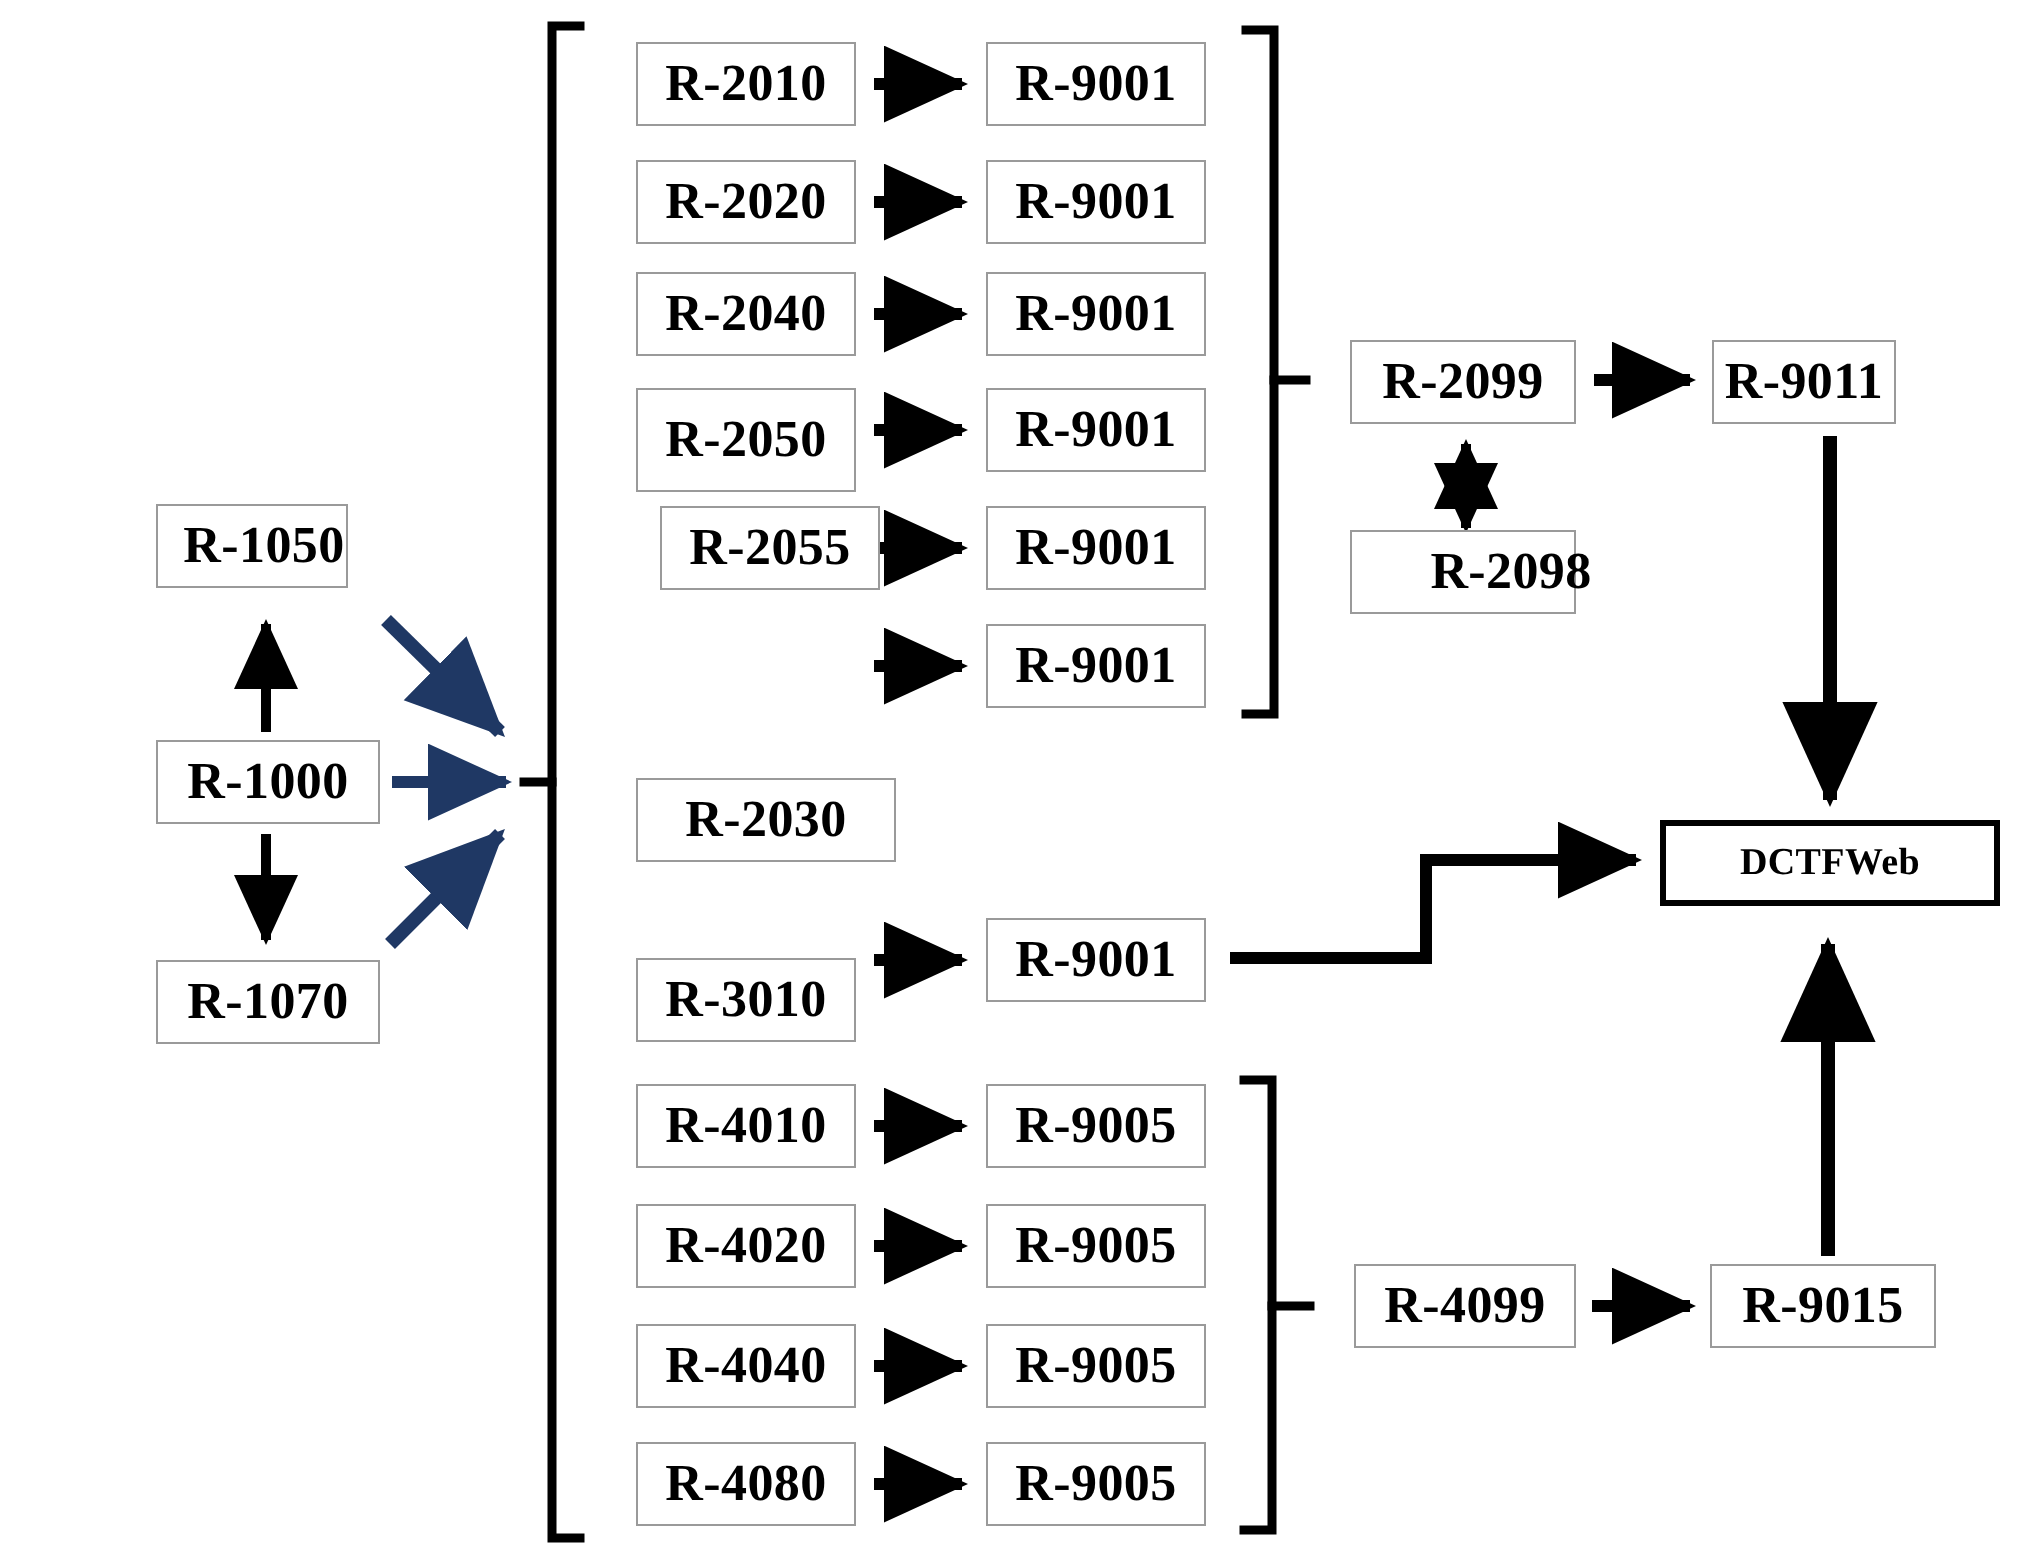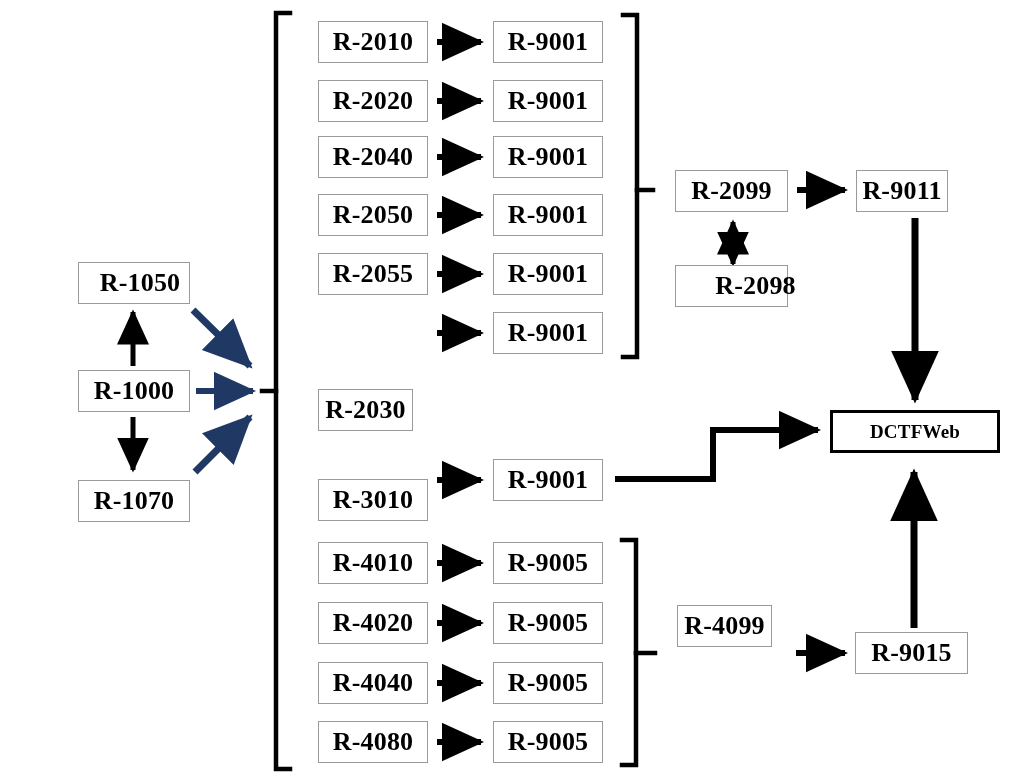--- a/index.html
+++ b/index.html
@@ -107,53 +107,53 @@
 
     <g>
       <line x1="796" y1="653" x2="845" y2="653" stroke="#000000" stroke-width="6" marker-end="url(#ahB)"></line>
     </g>
 
     <g>
       <line x1="914" y1="628" x2="914" y2="472" stroke="#000000" stroke-width="7" marker-end="url(#ahBs)"></line>
     </g>
   </svg>
 
-  <div class="node" style="left:78px;top:262px;width:112px;height:42px;padding-left:12px;">R-1050</div>
+  <div class="node" style="left:78px;top:252px;width:96px;height:42px;padding-left:12px;">R-1050</div>
   <div class="node" style="left:78px;top:370px;width:112px;height:42px;">R-1000</div>
   <div class="node" style="left:78px;top:480px;width:112px;height:42px;">R-1070</div>
 
   <div class="node" style="left:318px;top:21px;width:110px;height:42px;">R-2010</div>
   <div class="node" style="left:318px;top:80px;width:110px;height:42px;">R-2020</div>
   <div class="node" style="left:318px;top:136px;width:110px;height:42px;">R-2040</div>
-  <div class="node" style="left:318px;top:194px;width:110px;height:42px;">R-2050</div>
-  <div class="node" style="left:318px;top:253px;width:110px;height:42px;">R-2055</div>
+  <div class="node" style="left:318px;top:194px;width:110px;height:52px;">R-2050</div>
+  <div class="node" style="left:330px;top:253px;width:110px;height:42px;">R-2055</div>
 
   <div class="node" style="left:493px;top:21px;width:110px;height:42px;">R-9001</div>
   <div class="node" style="left:493px;top:80px;width:110px;height:42px;">R-9001</div>
   <div class="node" style="left:493px;top:136px;width:110px;height:42px;">R-9001</div>
   <div class="node" style="left:493px;top:194px;width:110px;height:42px;">R-9001</div>
   <div class="node" style="left:493px;top:253px;width:110px;height:42px;">R-9001</div>
   <div class="node" style="left:493px;top:312px;width:110px;height:42px;">R-9001</div>
 
-  <div class="node" style="left:318px;top:389px;width:95px;height:42px;">R-2030</div>
+  <div class="node" style="left:318px;top:389px;width:130px;height:42px;">R-2030</div>
   <div class="node" style="left:318px;top:459px;width:110px;height:42px;margin-top:20px;">R-3010</div>
   <div class="node" style="left:493px;top:459px;width:110px;height:42px;">R-9001</div>
 
   <div class="node" style="left:318px;top:542px;width:110px;height:42px;">R-4010</div>
   <div class="node" style="left:318px;top:602px;width:110px;height:42px;">R-4020</div>
   <div class="node" style="left:318px;top:662px;width:110px;height:42px;">R-4040</div>
   <div class="node" style="left:318px;top:721px;width:110px;height:42px;">R-4080</div>
 
   <div class="node" style="left:493px;top:542px;width:110px;height:42px;">R-9005</div>
   <div class="node" style="left:493px;top:602px;width:110px;height:42px;">R-9005</div>
   <div class="node" style="left:493px;top:662px;width:110px;height:42px;">R-9005</div>
   <div class="node" style="left:493px;top:721px;width:110px;height:42px;">R-9005</div>
 
   <div class="node" style="left:675px;top:170px;width:113px;height:42px;">R-2099</div>
   <div class="node" style="left:675px;top:265px;width:113px;height:42px;padding-left:48px;">R-2098</div>
   <div class="node" style="left:856px;top:170px;width:92px;height:42px;">R-9011</div>
 
-  <div class="node" style="left:677px;top:605px;width:95px;height:42px;">R-4099</div>
+  <div class="node" style="left:677px;top:632px;width:111px;height:42px;">R-4099</div>
   <div class="node" style="left:855px;top:632px;width:113px;height:42px;">R-9015</div>
 
   <div class="node thick" style="left:830px;top:410px;width:170px;height:43px;">DCTFWeb</div>
 
 </div>
 
 </body></html>

